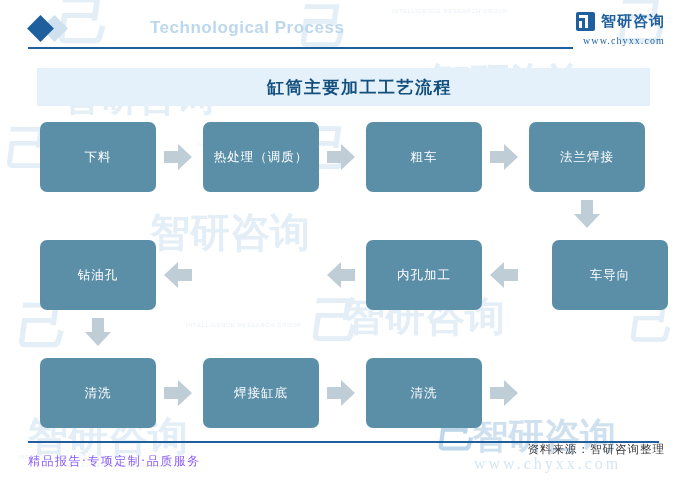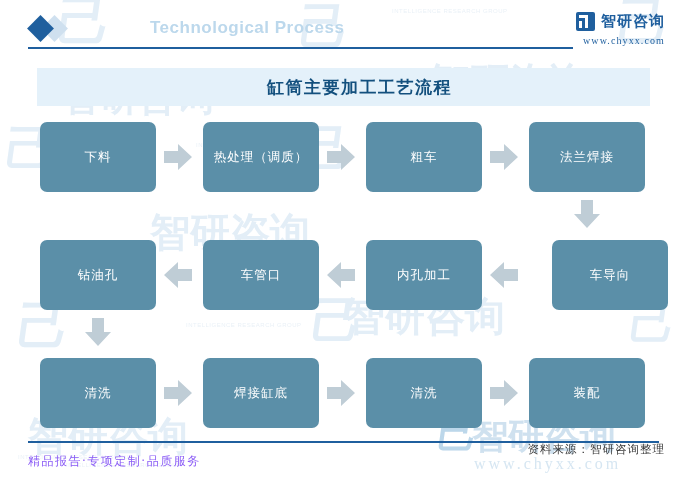--- a/index.html
+++ b/index.html
@@ -139,23 +139,20 @@
       <path d="M0 7 L14 7 L14 0 L28 13 L14 26 L14 19 L0 19 Z" fill="#bfcdd6"></path>
     </svg>
 
     <svg class="arr arr-d" style="left:574px;top:200px;" viewBox="0 0 26 28">
       <path d="M7 0 L19 0 L19 14 L26 14 L13 28 L0 14 L7 14 Z" fill="#bfcdd6"></path>
     </svg>
 
     <div class="node" style="left:40px;top:240px;">
       <span>钻油孔</span>
     </div>
-    <div class="node" style="left:203px;top:240px;">
-      <span>车管口</span>
-    </div>
     <div class="node" style="left:366px;top:240px;">
       <span>内孔加工</span>
     </div>
     <div class="node" style="left:552px;top:240px;">
       <span>车导向</span>
     </div>
     <svg class="arr arr-r" style="left:164px;top:262px;" viewBox="0 0 28 26">
       <path d="M28 7 L14 7 L14 0 L0 13 L14 26 L14 19 L28 19 Z" fill="#bfcdd6"></path>
     </svg>
     <svg class="arr arr-r" style="left:327px;top:262px;" viewBox="0 0 28 26">
@@ -171,23 +168,20 @@
 
     <div class="node" style="left:40px;top:358px;">
       <span>清洗</span>
     </div>
     <div class="node" style="left:203px;top:358px;">
       <span>焊接缸底</span>
     </div>
     <div class="node" style="left:366px;top:358px;">
       <span>清洗</span>
     </div>
-    <div class="node" style="left:529px;top:358px;">
-      <span>装配</span>
-    </div>
     <svg class="arr arr-r" style="left:164px;top:380px;" viewBox="0 0 28 26">
       <path d="M0 7 L14 7 L14 0 L28 13 L14 26 L14 19 L0 19 Z" fill="#bfcdd6"></path>
     </svg>
     <svg class="arr arr-r" style="left:327px;top:380px;" viewBox="0 0 28 26">
       <path d="M0 7 L14 7 L14 0 L28 13 L14 26 L14 19 L0 19 Z" fill="#bfcdd6"></path>
     </svg>
     <svg class="arr arr-r" style="left:490px;top:380px;" viewBox="0 0 28 26">
       <path d="M0 7 L14 7 L14 0 L28 13 L14 26 L14 19 L0 19 Z" fill="#bfcdd6"></path>
     </svg>
   </div>

